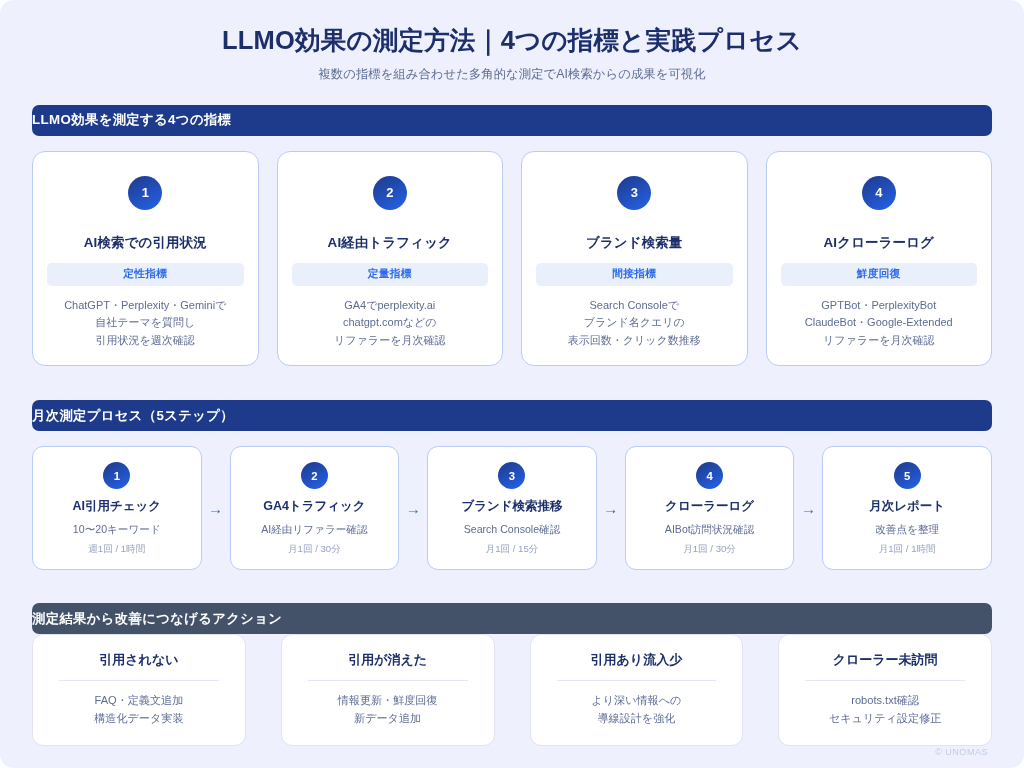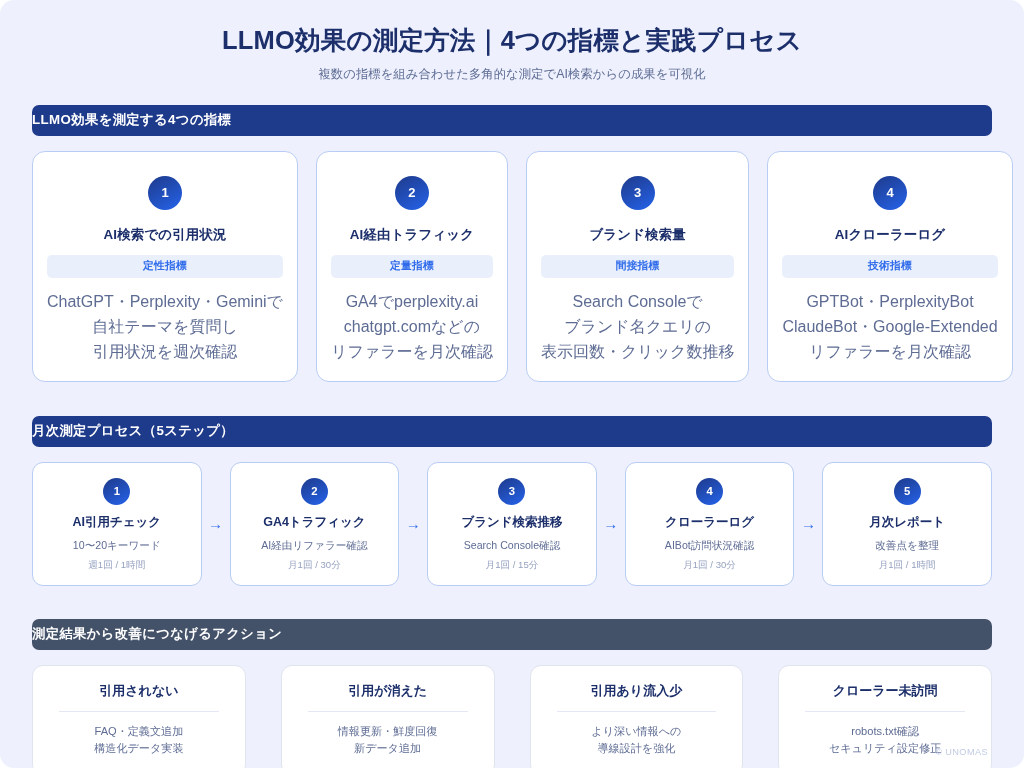--- a/index.html
+++ b/index.html
@@ -90,41 +90,41 @@
     background: linear-gradient(150deg, #1e3a8a 0%, #2563eb 100%);
     color: #fff;
     font-size: 13px;
     font-weight: bold;
     display: flex;
     align-items: center;
     justify-content: center;
     flex: 0 0 auto;
   }
   .metric-title {
-    margin-top: 16px;
+    margin-top: 24px;
     font-size: 13.4px;
     font-weight: bold;
     color: #1c2f6b;
     letter-spacing: 0.2px;
     text-align: center;
   }
   .metric-pill {
     margin-top: 11px;
     width: 100%;
     background: #eaf0fb;
     border-radius: 5px;
     padding: 4px 0 5px;
     font-size: 10.7px;
     font-weight: bold;
     color: #2f6bea;
     letter-spacing: 0.3px;
   }
   .metric-desc {
     margin-top: 11px;
-    font-size: 16px;
+    font-size: 11px;
     line-height: 1.58;
     color: #5e6c94;
   }
   .metric-desc div { white-space: nowrap; }
 
   
   .process-row {
     display: flex;
     align-items: center;
     margin-top: 15px;
@@ -177,21 +177,20 @@
     color: #2f6bea;
     font-size: 15px;
     line-height: 1;
     user-select: none;
   }
 
   
   .actions-row {
     display: flex;
     gap: 35px;
-    margin-top: 15px;
   }
   .action-card {
     flex: 1 1 0;
     background: #ffffff;
     border: 1.3px solid #dfe4ef;
     border-radius: 11px;
     padding: 16px 16px 17px;
     text-align: center;
     min-height: 84px;
   }
@@ -268,21 +267,21 @@
         <div class="metric-desc">
           <div>Search Consoleで</div>
           <div>ブランド名クエリの</div>
           <div>表示回数・クリック数推移</div>
         </div>
       </div>
 
       <div class="metric-card">
         <div class="badge">4</div>
         <div class="metric-title">AIクローラーログ</div>
-        <div class="metric-pill">技術指標</div>
+        <div class="metric-pill">鮮度回復</div>
         <div class="metric-desc">
           <div>GPTBot・PerplexityBot</div>
           <div>ClaudeBot・Google-Extended</div>
           <div>リファラーを月次確認</div>
         </div>
       </div>
 
     </div>
   </div>
 

